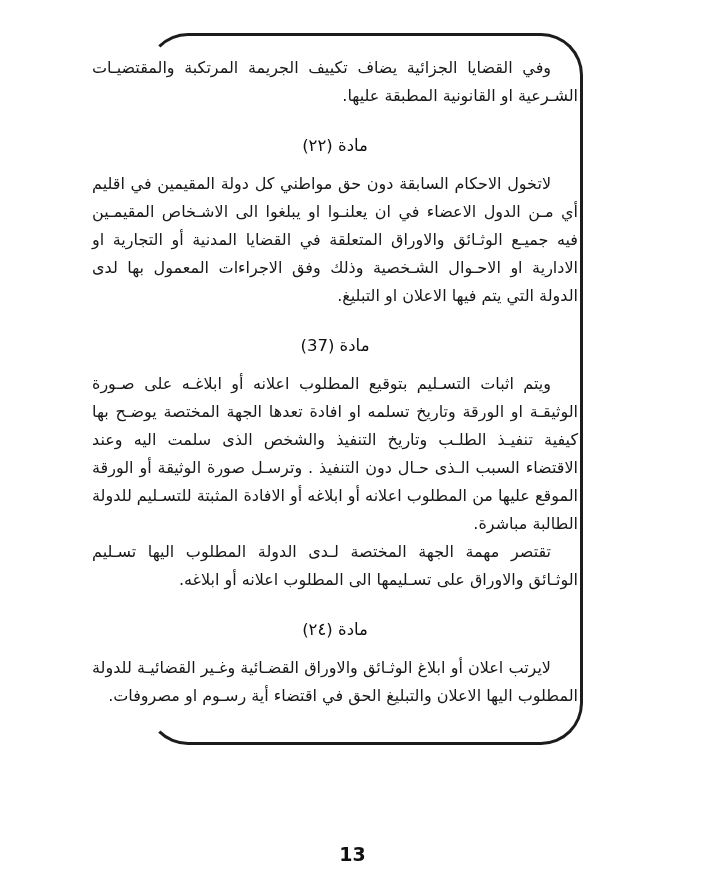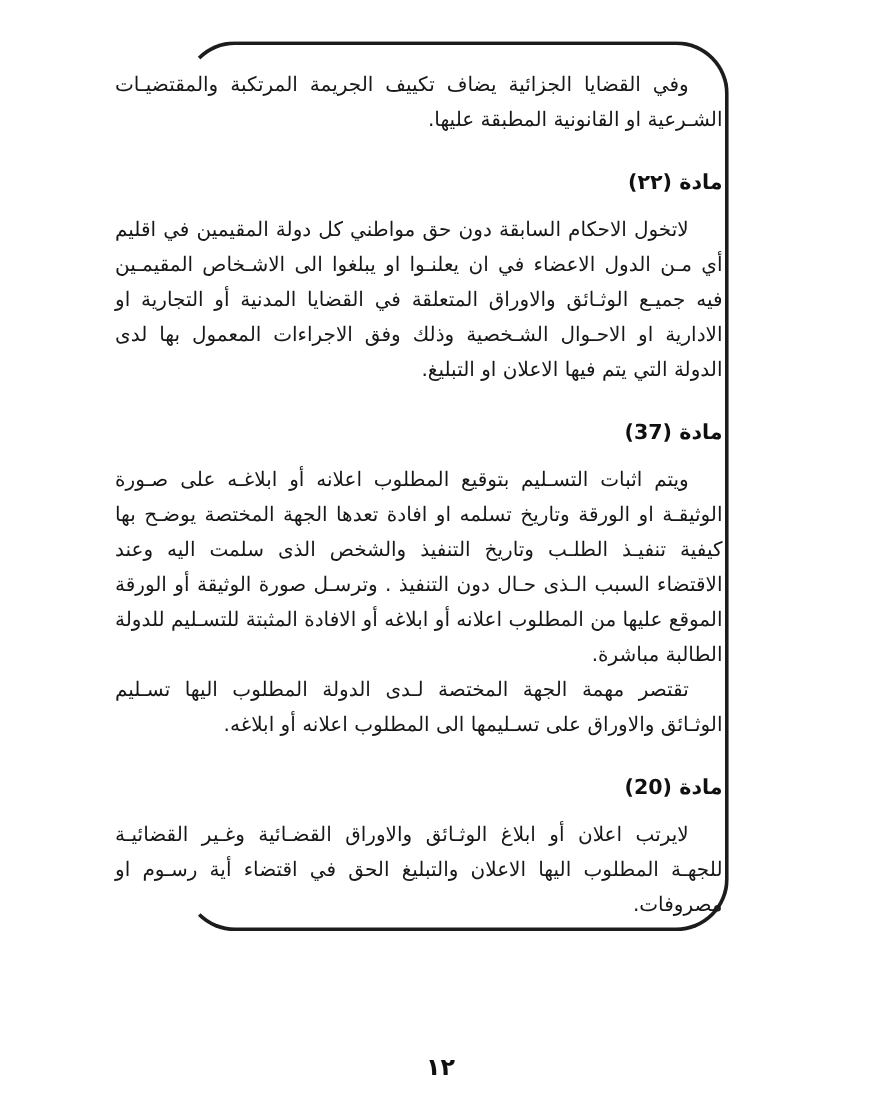--- a/index.html
+++ b/index.html
@@ -38,22 +38,22 @@
     text-align: justify;
     color: #181818;
     font-size: 16px;
     line-height: 28px;
   }
   .para {
     margin: 0;
     text-indent: 27px;
   }
   .article-heading {
-    text-align: right;
-    font-weight: bold;
+    text-align: center;
+    font-weight: normal;
     font-size: 16.5px;
     margin: 22px 0 10px 0;
     color: #101010;
   }
   .page-number {
     position: absolute;
     top: 843px;
     left: 0;
     width: 100%;
     text-align: center;
@@ -77,21 +77,21 @@
     <h3 class="article-heading">مادة (٢٢)</h3>
 
     <p class="para">لاتخول الاحكام السابقة دون حق مواطني كل دولة المقيمين في اقليم أي مـن الدول الاعضاء في ان يعلنـوا او يبلغوا الى الاشـخاص المقيمـين فيه جميـع الوثـائق والاوراق المتعلقة في القضايا المدنية أو التجارية او الادارية او الاحـوال الشـخصية وذلك وفق الاجراءات المعمول بها لدى الدولة التي يتم فيها الاعلان او التبليغ.</p>
 
     <h3 class="article-heading">مادة (37)</h3>
 
     <p class="para">ويتم اثبات التسـليم بتوقيع المطلوب اعلانه أو ابلاغـه على صـورة الوثيقـة او الورقة وتاريخ تسلمه او افادة تعدها الجهة المختصة يوضـح بها كيفية تنفيـذ الطلـب وتاريخ التنفيذ والشخص الذى سلمت اليه وعند الاقتضاء السبب الـذى حـال دون التنفيذ . وترسـل صورة الوثيقة أو الورقة الموقع عليها من المطلوب اعلانه أو ابلاغه أو الافادة المثبتة للتسـليم للدولة الطالبة مباشرة.</p>
 
     <p class="para">تقتصر مهمة الجهة المختصة لـدى الدولة المطلوب اليها تسـليم الوثـائق والاوراق على تسـليمها الى المطلوب اعلانه أو ابلاغه.</p>
 
-    <h3 class="article-heading">مادة (20)</h3>
+    <h3 class="article-heading">مادة (٢٤)</h3>
 
-    <p class="para">لايرتب اعلان أو ابلاغ الوثـائق والاوراق القضـائية وغـير القضائيـة للجهـة المطلوب اليها الاعلان والتبليغ الحق في اقتضاء أية رسـوم او مصروفات.</p>
+    <p class="para">لايرتب اعلان أو ابلاغ الوثـائق والاوراق القضـائية وغـير القضائيـة للدولة المطلوب اليها الاعلان والتبليغ الحق في اقتضاء أية رسـوم او مصروفات.</p>
 
   </div>
 
-  <div class="page-number">١٢</div>
+  <div class="page-number">13</div>
 
 </div>
 
 </body></html>

